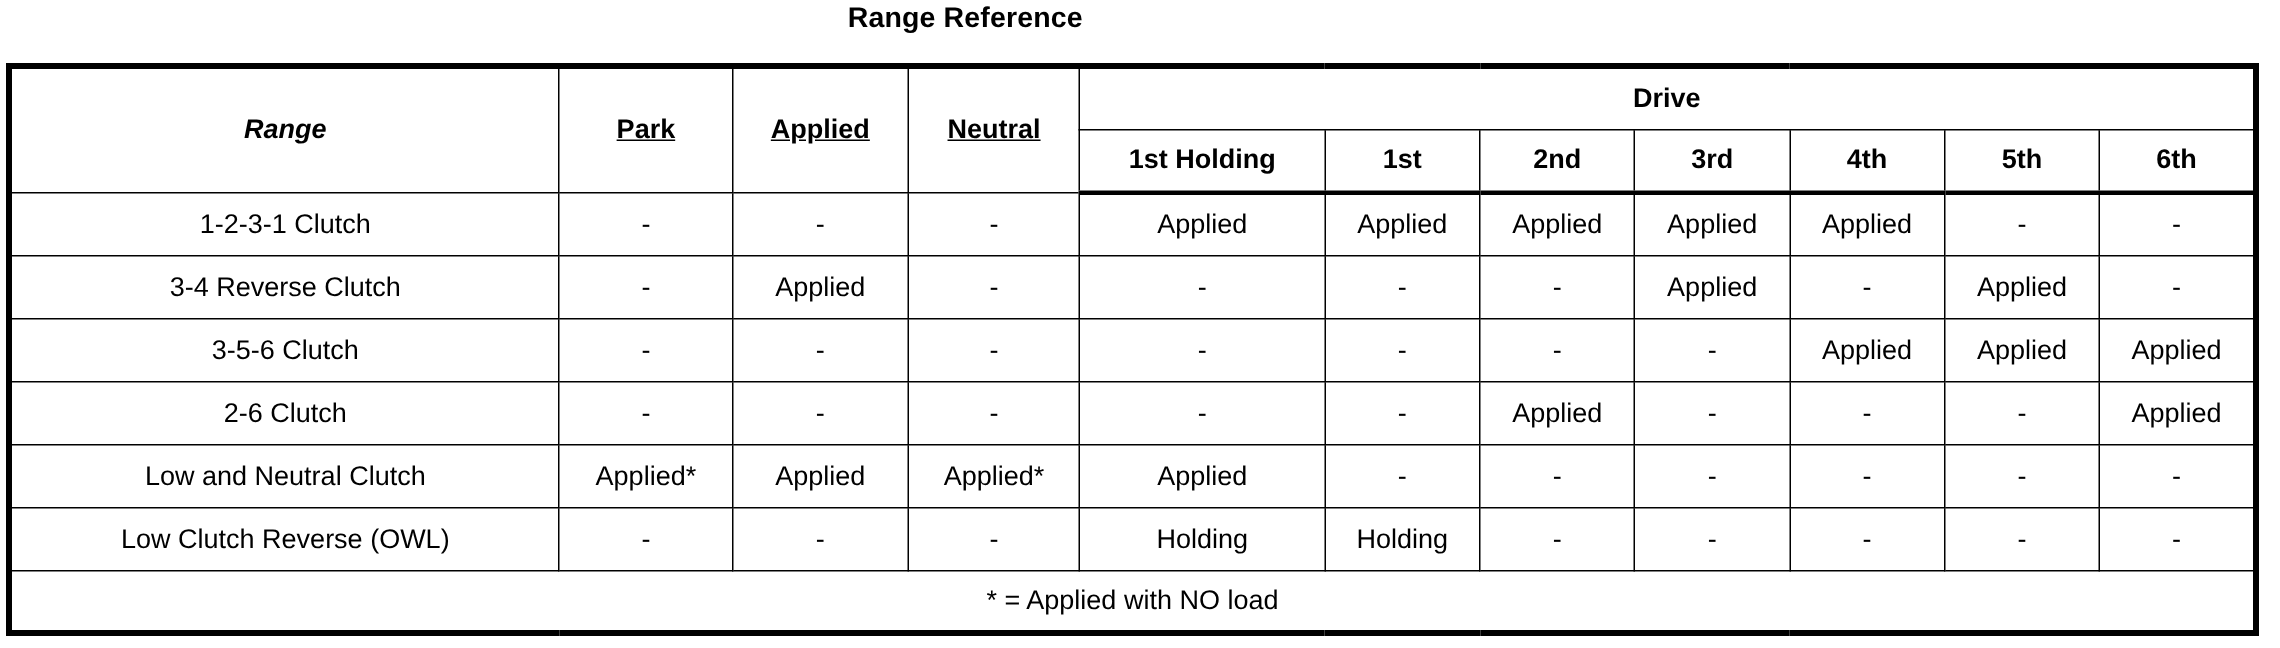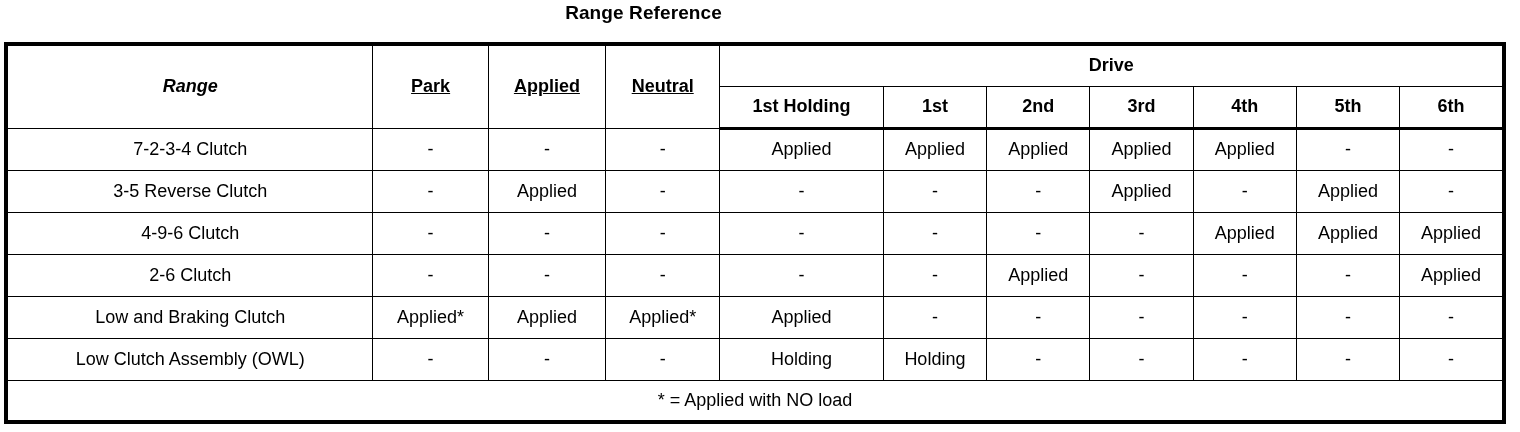--- a/index.html
+++ b/index.html
@@ -149,47 +149,47 @@
           <th class="sub-head">1st</th>
           <th class="sub-head">2nd</th>
           <th class="sub-head">3rd</th>
           <th class="sub-head">4th</th>
           <th class="sub-head">5th</th>
           <th class="sub-head">6th</th>
         </tr>
       </thead>
       <tbody>
         <tr>
-          <td class="row-label">7-2-3-4 Clutch</td>
-          <td>-</td>
-          <td>-</td>
-          <td>-</td>
-          <td>Applied</td>
-          <td>Applied</td>
-          <td>Applied</td>
-          <td>Applied</td>
-          <td>Applied</td>
-          <td>-</td>
-          <td>-</td>
-        </tr>
-        <tr>
-          <td class="row-label">3-5 Reverse Clutch</td>
-          <td>-</td>
-          <td>Applied</td>
-          <td>-</td>
-          <td>-</td>
-          <td>-</td>
-          <td>-</td>
-          <td>Applied</td>
-          <td>-</td>
-          <td>Applied</td>
-          <td>-</td>
-        </tr>
-        <tr>
-          <td class="row-label">4-9-6 Clutch</td>
+          <td class="row-label">1-2-3-1 Clutch</td>
+          <td>-</td>
+          <td>-</td>
+          <td>-</td>
+          <td>Applied</td>
+          <td>Applied</td>
+          <td>Applied</td>
+          <td>Applied</td>
+          <td>Applied</td>
+          <td>-</td>
+          <td>-</td>
+        </tr>
+        <tr>
+          <td class="row-label">3-4 Reverse Clutch</td>
+          <td>-</td>
+          <td>Applied</td>
+          <td>-</td>
+          <td>-</td>
+          <td>-</td>
+          <td>-</td>
+          <td>Applied</td>
+          <td>-</td>
+          <td>Applied</td>
+          <td>-</td>
+        </tr>
+        <tr>
+          <td class="row-label">3-5-6 Clutch</td>
           <td>-</td>
           <td>-</td>
           <td>-</td>
           <td>-</td>
           <td>-</td>
           <td>-</td>
           <td>-</td>
           <td>Applied</td>
           <td>Applied</td>
           <td>Applied</td>
@@ -201,34 +201,34 @@
           <td>-</td>
           <td>-</td>
           <td>-</td>
           <td>Applied</td>
           <td>-</td>
           <td>-</td>
           <td>-</td>
           <td>Applied</td>
         </tr>
         <tr>
-          <td class="row-label">Low and Braking Clutch</td>
+          <td class="row-label">Low and Neutral Clutch</td>
           <td>Applied*</td>
           <td>Applied</td>
           <td>Applied*</td>
           <td>Applied</td>
           <td>-</td>
           <td>-</td>
           <td>-</td>
           <td>-</td>
           <td>-</td>
           <td>-</td>
         </tr>
         <tr>
-          <td class="row-label">Low Clutch Assembly (OWL)</td>
+          <td class="row-label">Low Clutch Reverse (OWL)</td>
           <td>-</td>
           <td>-</td>
           <td>-</td>
           <td>Holding</td>
           <td>Holding</td>
           <td>-</td>
           <td>-</td>
           <td>-</td>
           <td>-</td>
           <td>-</td>

